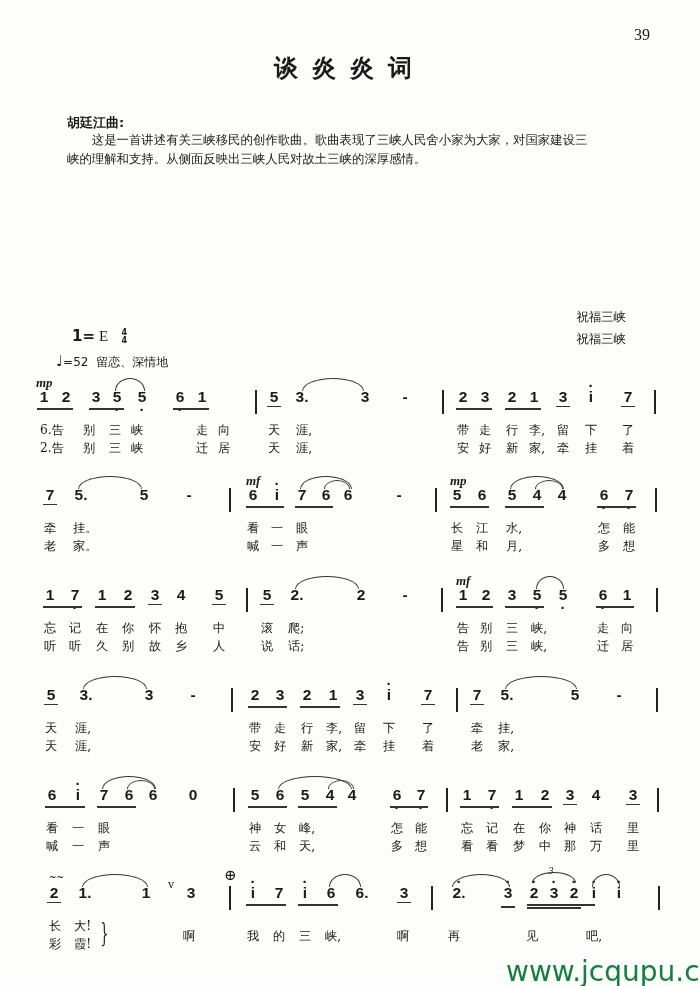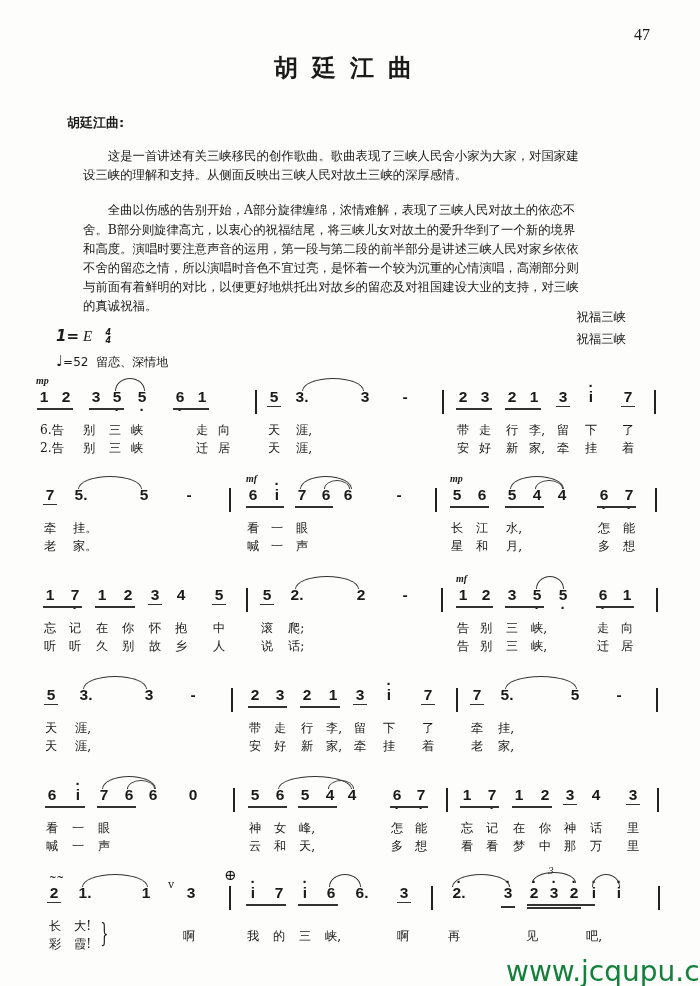--- a/index.html
+++ b/index.html
@@ -5,56 +5,55 @@
   html, body { margin:0; padding:0; }
   body {
     width:700px; height:986px; background:#fdfdfb; position:relative; overflow:hidden;
     font-family: "DejaVu Serif", "Liberation Serif", serif; color:#1a1a1a;
   }
   .abs { position:absolute; }
   .page-num { left:634px; top:26px; font-size:16px; font-family:"Liberation Serif", serif; }
   .title { left:0; width:700px; top:52px; text-align:center; font-size:24px; font-weight:bold; letter-spacing:14px; }
   .tips-label { left:67px; top:114px; font-size:13px; font-weight:bold; font-family:"DejaVu Sans", sans-serif; }
   .tips { left:67px; top:130px; width:532px; font-size:12.4px; line-height:19.2px; }
-  .tips p { margin:16px; text-indent:2em; }
+  .tips p { margin:0; text-indent:2em; }
   .credits { right:74px; top:306px; text-align:right; font-size:12.4px; line-height:22px; }
-  .key { left:56px; top:327px; font-size:15px; font-family:"DejaVu Sans", sans-serif; font-weight:bold;font-style:italic; }
+  .key { left:72px; top:327px; font-size:15px; font-family:"DejaVu Sans", sans-serif; font-weight:bold; }
   .key .e { font-family:"Liberation Serif", serif; font-weight:normal; margin-left:4px; }
   .frac { display:inline-block; vertical-align:middle; font-size:8px; line-height:8px; text-align:center; margin-left:8px; font-weight:bold; }
   .tempo { left:56px; top:352px; font-size:12px; font-family:"DejaVu Sans", sans-serif; }
   .tempo .note-glyph { font-size:15px; }
 
   .system { position:absolute; left:0; width:700px; height:95px; }
   .barline { position:absolute; width:2px; height:24px; background:#222; top:18px; }
-  .dyn { position:absolute; font-style:italic; font-weight:bold; font-size:10px; font-family:"Liberation Serif", serif; top:3px; }
+  .dyn { position:absolute; font-style:italic; font-weight:bold; font-size:13px; font-family:"Liberation Serif", serif; top:3px; }
   .n { position:absolute; top:16px; font-family:"Liberation Sans", sans-serif; font-weight:bold; font-size:15.5px; width:14px; text-align:center; }
   .n.u1 { border-bottom:1.5px solid #333; padding-bottom:0; }
   .dot-above::before { content:"·"; position:absolute; top:-11px; left:0; width:100%; text-align:center; font-size:15px; }
   .dot-below::after { content:"·"; position:absolute; bottom:-12px; left:0; width:100%; text-align:center; font-size:15px; }
   .beam { position:absolute; height:1.5px; background:#333; top:36px; }
   .beam2 { position:absolute; height:1.5px; background:#333; top:39px; }
   .slur { position:absolute; top:6px; height:12px; border:1.3px solid #333; border-bottom:none; border-radius:50% 50% 0 0 / 100% 100% 0 0; }
   .ly { position:absolute; font-size:12.2px; }
   .ly.l1 { top:50px; }
   .ly.l2 { top:68px; }
   .tri { position:absolute; font-size:9px; font-style:italic; }
   .coda { position:absolute; font-size:15px; }
   .breath { position:absolute; font-size:11px; }
   .watermark { left:506px; top:955px; font-family:"DejaVu Sans", sans-serif; font-size:28px; color:#15803d; }
 </style>
 </head>
 <body>
 
-<div class="abs page-num">47</div>
-<div class="abs title">胡廷江曲</div>
+<div class="abs page-num">39</div>
+<div class="abs title">谈炎炎词</div>
 
 <div class="abs tips-label">胡廷江曲:</div>
 <div class="abs tips">
   <p>这是一首讲述有关三峡移民的创作歌曲。歌曲表现了三峡人民舍小家为大家，对国家建设三峡的理解和支持。从侧面反映出三峡人民对故土三峡的深厚感情。</p>
-  <p>全曲以伤感的告别开始，A部分旋律缠绵，浓情难解，表现了三峡人民对故土的依恋不舍。B部分则旋律高亢，以衷心的祝福结尾，将三峡儿女对故土的爱升华到了一个新的境界和高度。演唱时要注意声音的运用，第一段与第二段的前半部分是讲述三峡人民对家乡依依不舍的留恋之情，所以演唱时音色不宜过亮，是怀着一个较为沉重的心情演唱，高潮部分则与前面有着鲜明的对比，以便更好地烘托出对故乡的留恋及对祖国建设大业的支持，对三峡的真诚祝福。</p>
 </div>
 
 <div class="abs credits">
   <div>祝福三峡</div>
   <div>祝福三峡</div>
 </div>
 
 <div class="abs key">
   <span>1=</span><span class="e">E</span>
   <span class="frac"><span>4</span><br><span>4</span></span>

